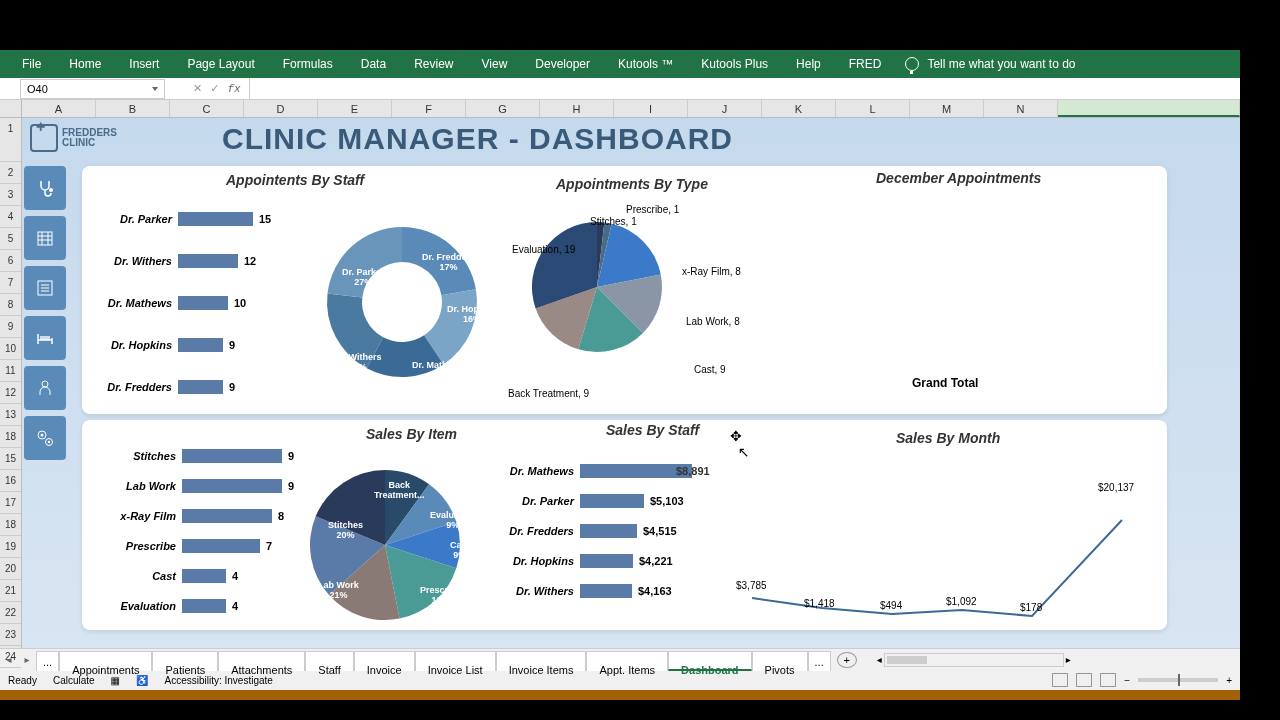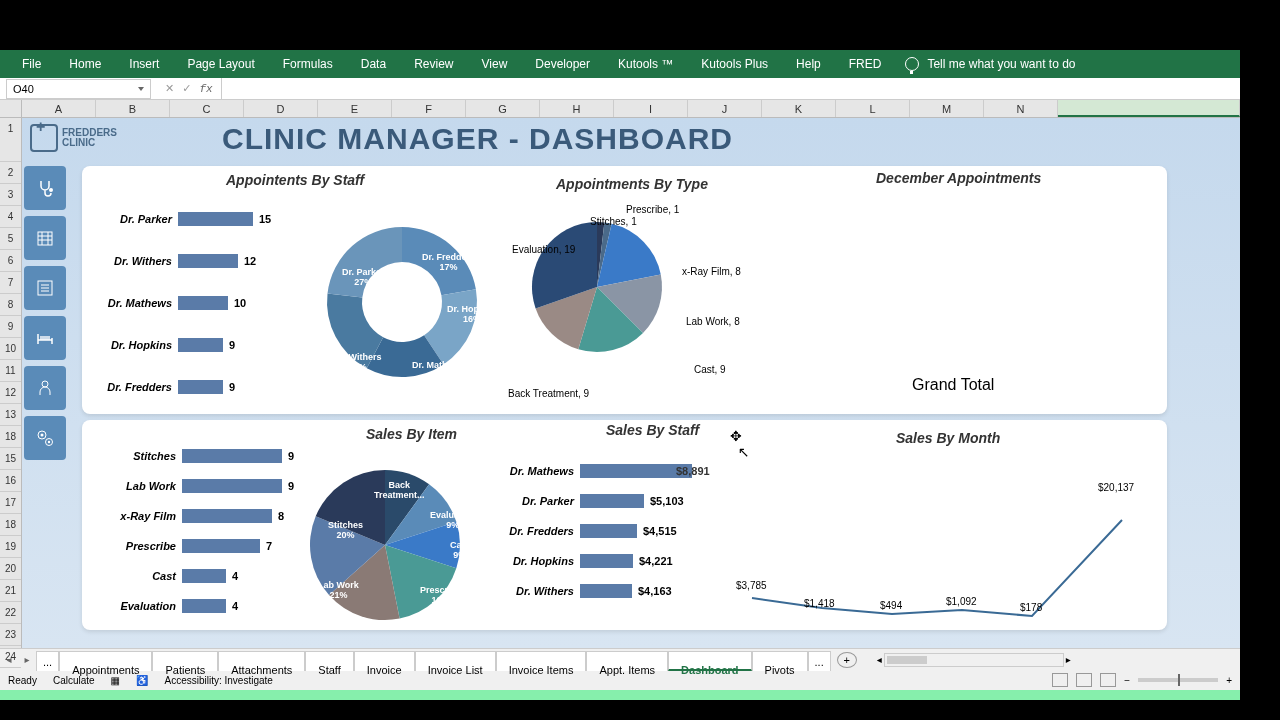--- a/index.html
+++ b/index.html
@@ -1,23 +1,23 @@
 <!DOCTYPE html>
 <html><head>
 <meta charset="utf-8">
 <style>
 * { margin: 0; padding: 0; box-sizing: border-box; font-family: 'Segoe UI', Arial, sans-serif; }
 body { background: #000; width: 1280px; height: 720px; overflow: hidden; position: relative; }
-.app { position: absolute; top: 50px; left: 0; width: 1240px; height: 650px; background: #86efac; }
+.app { position: absolute; top: 50px; left: 0; width: 1240px; height: 650px; background: #a16207; }
 .ribbon { background: #217346; height: 28px; display: flex; align-items: center; padding: 0 8px; }
 .ribbon-tab { color: #fff; font-size: 12px; padding: 0 14px; height: 100%; display: flex; align-items: center; cursor: pointer; }
 .ribbon-bulb { width: 14px; height: 14px; border: 1.5px solid #fff; border-radius: 50%; margin: 0 6px 0 10px; position: relative; }
 .ribbon-bulb::after { content: ''; position: absolute; bottom: -4px; left: 4px; width: 3px; height: 3px; background: #fff; }
 .formula-area { display: flex; height: 22px; border-bottom: 1px solid #ccc; background: #fff; align-items: center; }
-.name-box { width: 145px; border: 1px solid #ccc; height: 20px; margin: 0 6px; padding: 0 6px; font-size: 11px; display: flex; align-items: center; justify-content: space-between; }
+.name-box { width: 145px; border: 1px solid #ccc; height: 20px; margin: 0 20px; padding: 0 6px; font-size: 11px; display: flex; align-items: center; justify-content: space-between; }
 .name-caret { border-top: 4px solid #666; border-left: 3px solid transparent; border-right: 3px solid transparent; }
 .fx-icons { display: flex; gap: 8px; padding: 0 8px; color: #999; font-size: 11px; align-items: center; }
 .fx-icons span:last-child { font-style: italic; color: #666; font-family: Liberation Mono, monospace; }
 .col-headers { display: flex; height: 18px; background: #e6e6e6; border-bottom: 1px solid #bbb; }
 .corner { width: 22px; border-right: 1px solid #bbb; }
 .col-h { width: 74px; text-align: center; font-size: 11px; border-right: 1px solid #ccc; line-height: 18px; color: #333; }
 .col-h:last-of-type { flex: 1; background: #d4e8d4; border-bottom: 2px solid #217346; }
 .sheet-area { display: flex; height: 530px; }
 .row-headers { width: 22px; background: #e6e6e6; border-right: 1px solid #bbb; }
 .row-h { height: 22px; font-size: 10px; text-align: center; line-height: 22px; border-bottom: 1px solid #ccc; color: #333; }
@@ -37,21 +37,21 @@
 .bar-row { display: flex; align-items: center; height: 30px; gap: 6px; }
 .bar-label { width: 80px; text-align: right; font-size: 11px; font-style: italic; font-weight: bold; }
 .bar-fill { height: 14px; background: #5a7ba8; }
 .bar-val { font-size: 11px; font-weight: bold; }
 .donut { position: absolute; }
 .pie { position: absolute; }
 .pie-label { position: absolute; font-size: 10px; white-space: nowrap; }
 .slice-label { position: absolute; color: #fff; font-size: 9px; text-align: center; white-space: nowrap; font-weight: bold; }
 .line-chart { position: absolute; }
 .line-val { position: absolute; font-size: 10px; }
-.grand-total { position: absolute; font-size: 16px; font-weight: normal; }
+.grand-total { position: absolute; font-size: 12px; font-weight: bold; }
 .tabs-area { display: flex; height: 22px; background: #f0f0f0; border-top: 1px solid #ccc; align-items: center; }
 .tab-nav { width: 18px; text-align: center; font-size: 10px; color: #666; cursor: pointer; }
 .sheet-tab { padding: 8px 12px; font-size: 11px; border: 1px solid #ccc; border-bottom: none; background: #fff; height: 20px; line-height: 20px; cursor: pointer; margin-top: 2px; }
 .sheet-tab.active { border-bottom: 2px solid #217346; color: #217346; font-weight: bold; }
 .tab-add { width: 20px; height: 16px; border: 1px solid #999; border-radius: 50%; text-align: center; font-size: 11px; line-height: 14px; margin-left: 6px; cursor: pointer; }
 .hscroll { flex: 1; margin-left: 20px; display: flex; align-items: center; }
 .hscroll-track { width: 180px; height: 14px; border: 1px solid #ccc; position: relative; }
 .hscroll-thumb { position: absolute; left: 2px; top: 2px; width: 40px; height: 8px; background: #ccc; }
 .status-bar { height: 20px; background: #f0f0f0; display: flex; align-items: center; padding: 0 8px; font-size: 10px; gap: 16px; }
 .status-right { margin-left: auto; display: flex; gap: 8px; align-items: center; }

